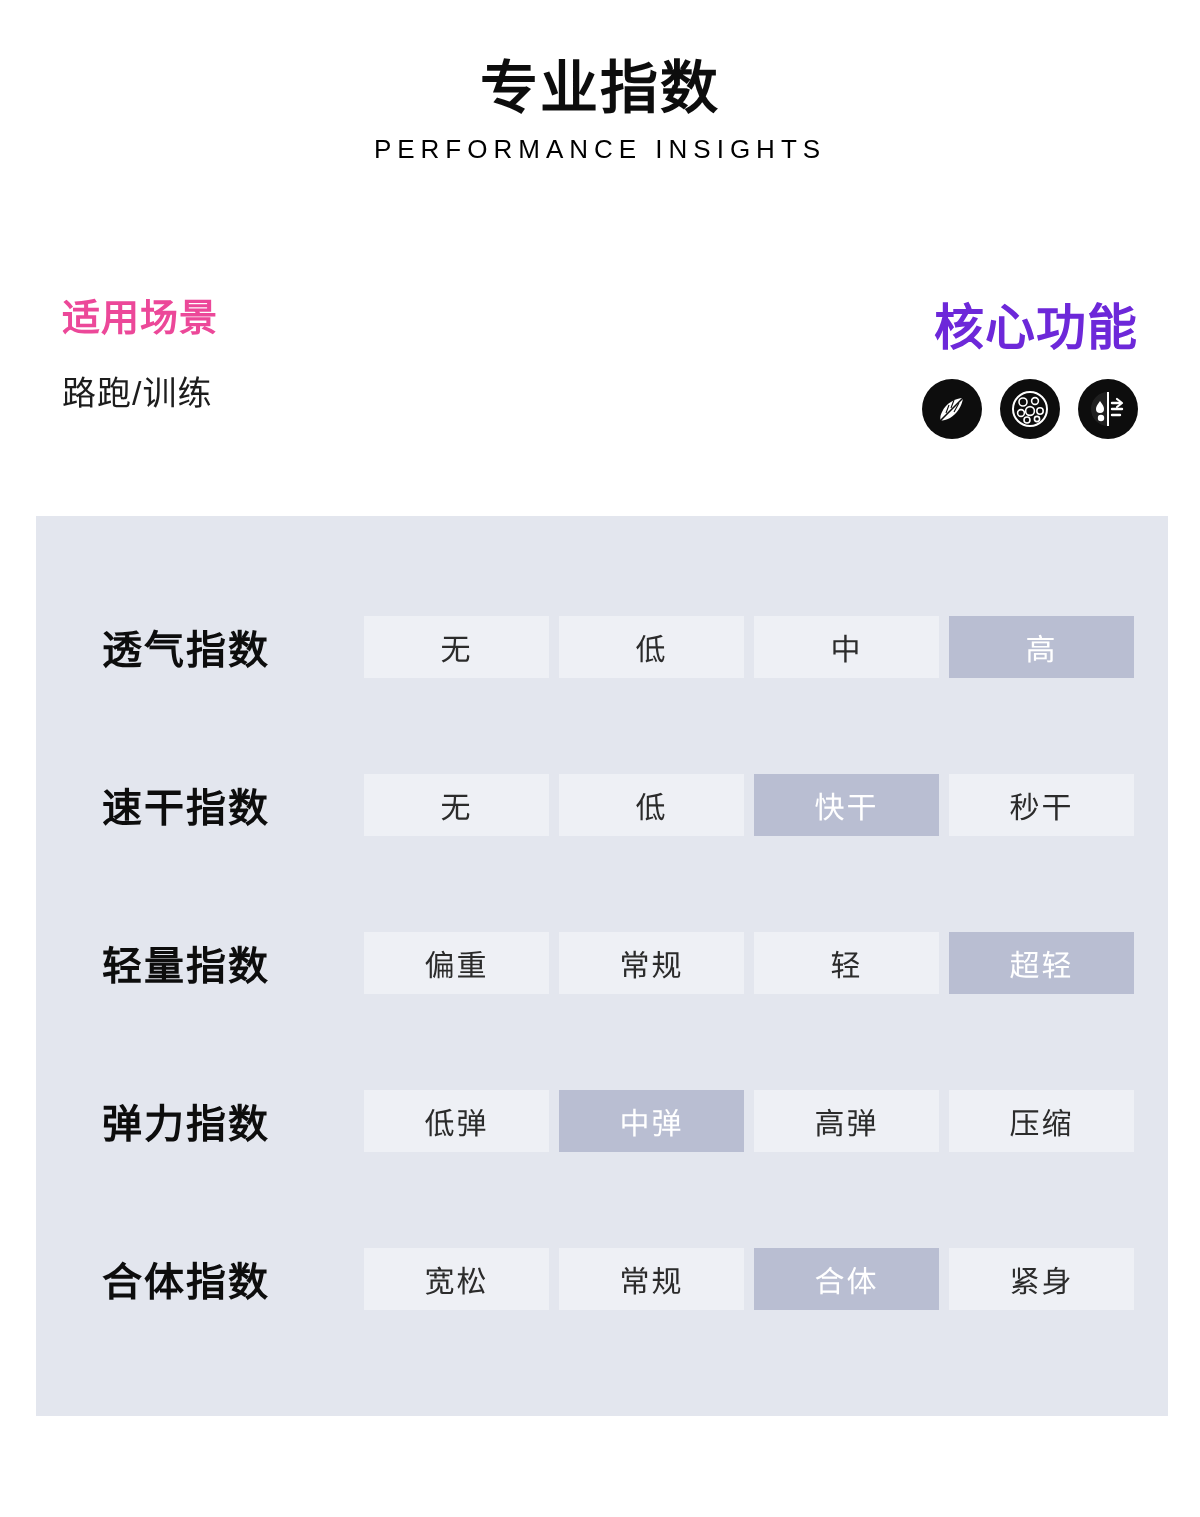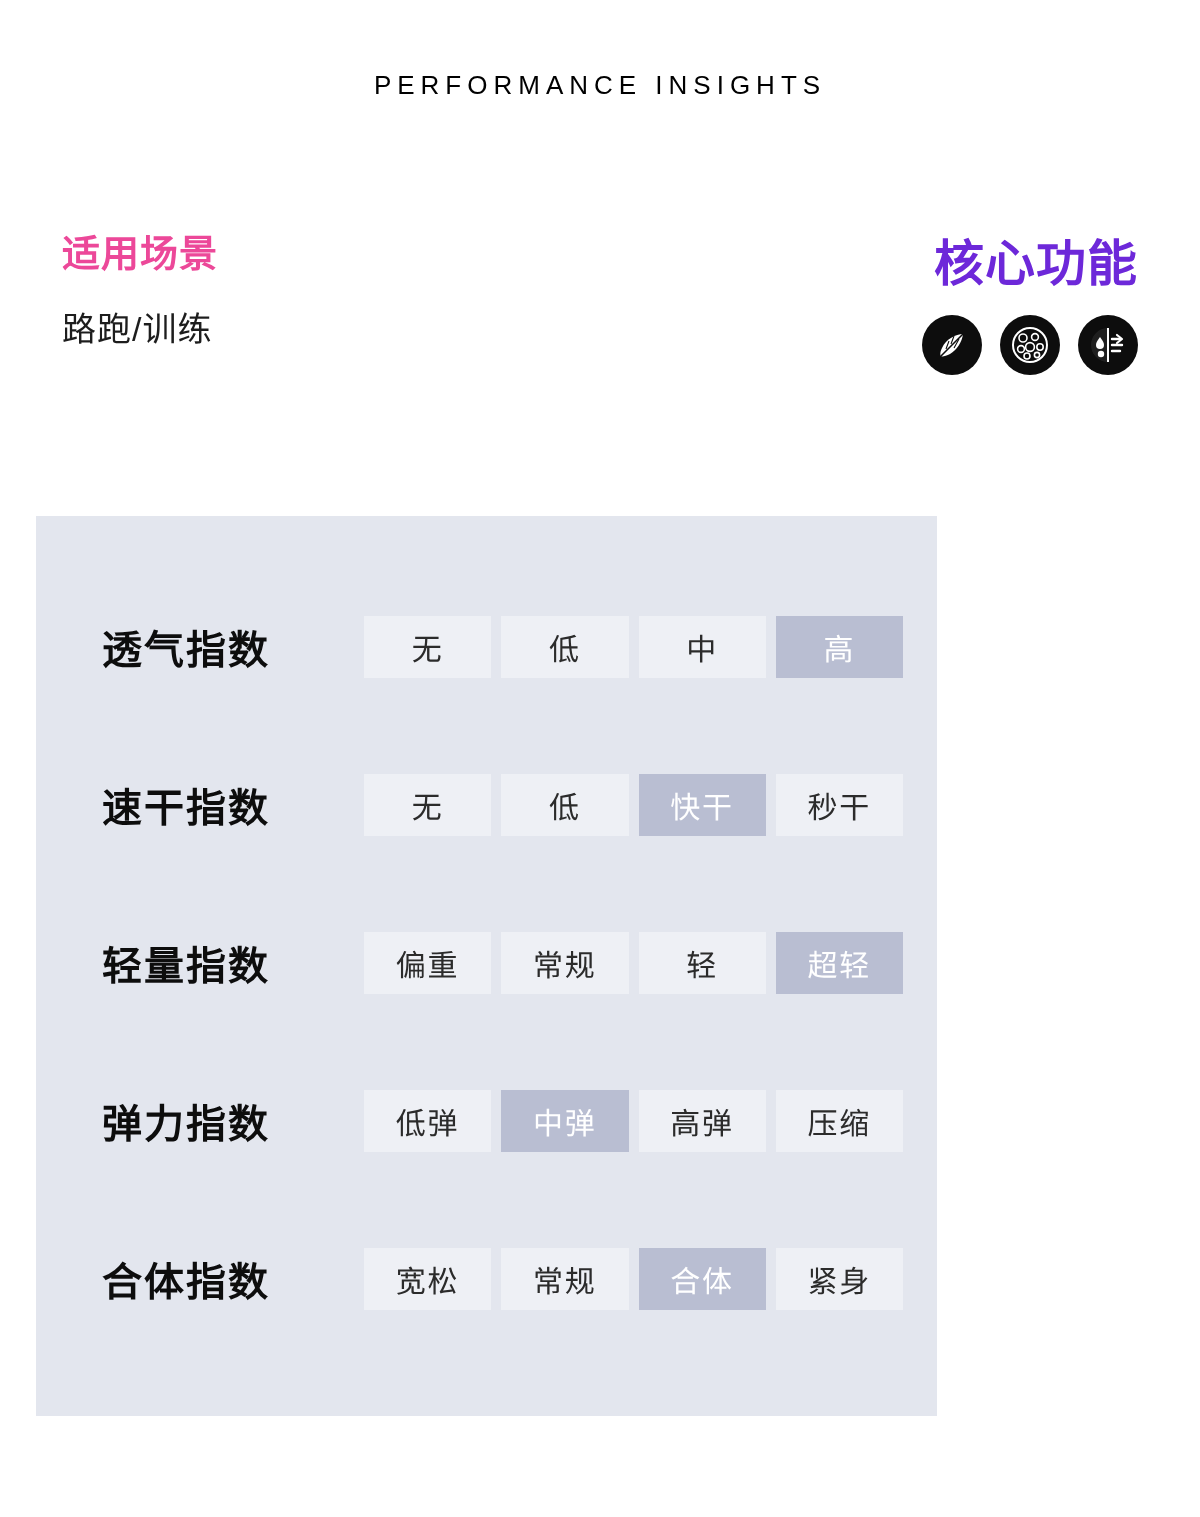--- a/index.html
+++ b/index.html
@@ -89,21 +89,21 @@
     align-items: center;
     justify-content: center;
   }
   .feature-icon svg { display: block; }
 
   
   .panel {
     position: absolute;
     left: 36px;
     top: 516px;
-    width: 901px;
+    width: 1132px;
     height: 900px;
     background: #e3e6ee;
     font-family: Liberation Serif, serif;
   }
 
   .rows {
     padding: 72px 0 0 0;
   }
   .row {
     display: flex;
@@ -144,20 +144,21 @@
     background: #b9bed2;
     color: #ffffff;
   }
 </style>
 </head>
 <body>
 
 <div class="page">
 
   <div class="header">
+    <div class="header-title-cn">专业指数</div>
     <div class="header-title-en">PERFORMANCE INSIGHTS</div>
   </div>
 
   <div class="subhead">
 
     <div class="scene-block">
       <div class="scene-title">适用场景</div>
       <div class="scene-value">路跑/训练</div>
     </div>
 

